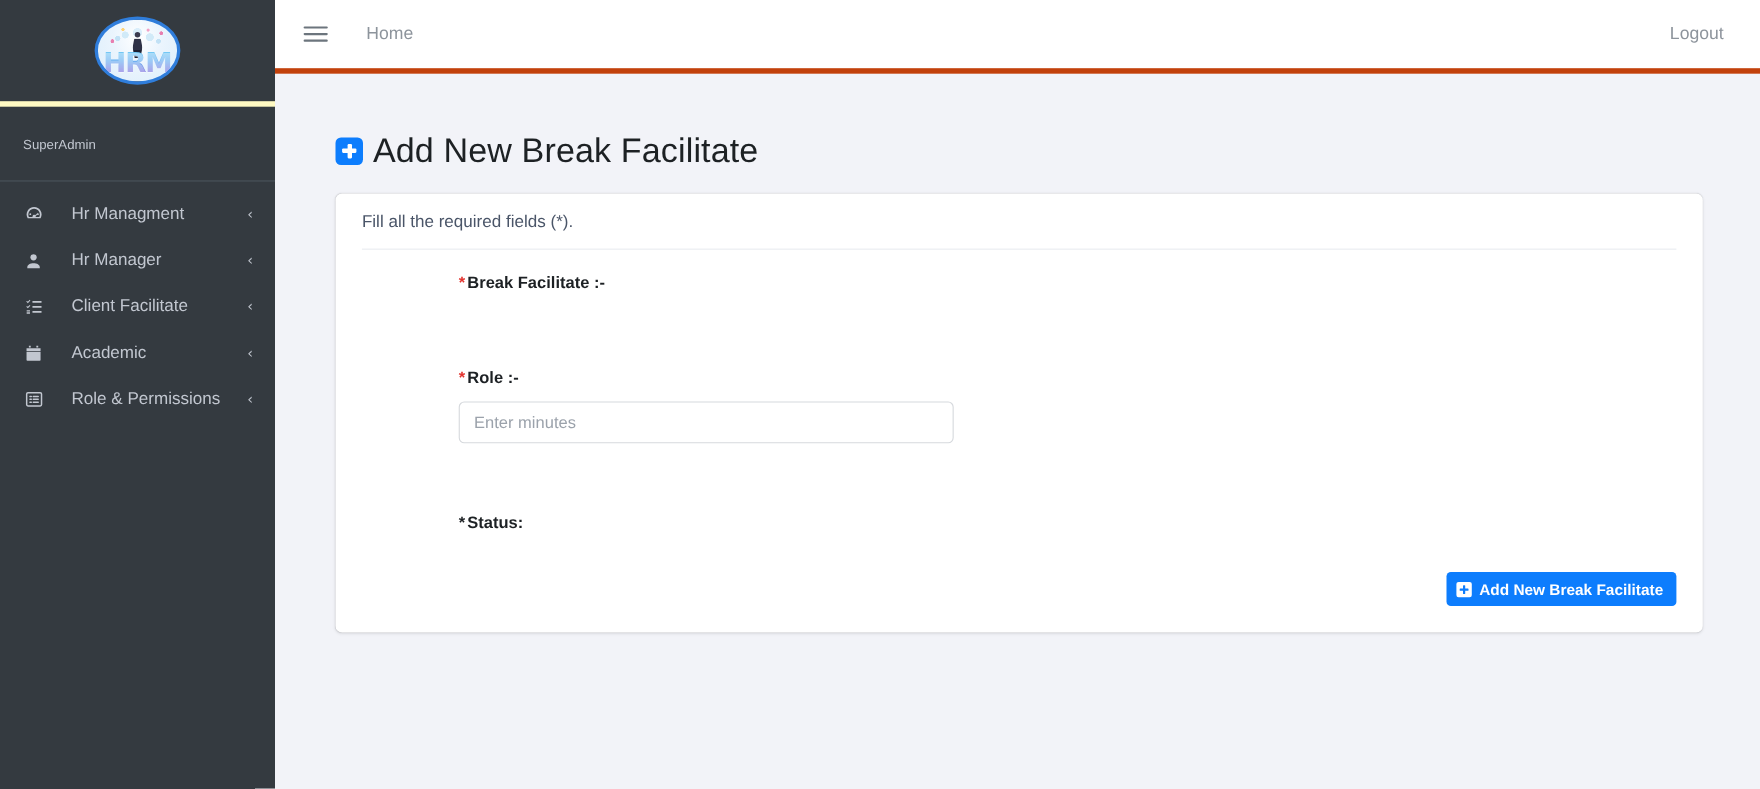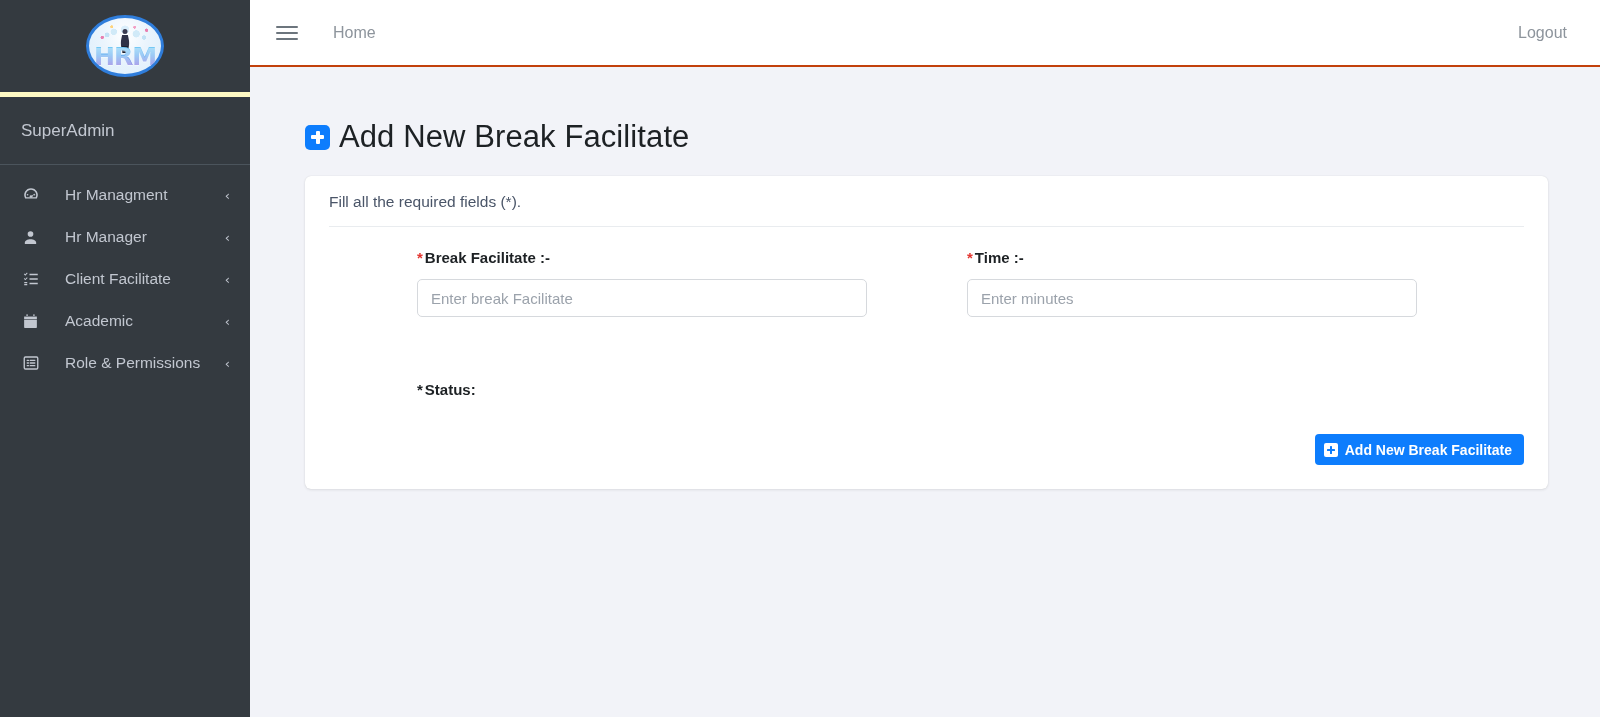--- a/index.html
+++ b/index.html
@@ -97,21 +97,21 @@
   }
   .user-panel {
     height: 68px;
     display: flex;
     align-items: center;
     padding-left: 21px;
     border-bottom: 1px solid #4b545c;
   }
   .user-panel .uname {
     color: #c2c7d0;
-    font-size: 17px;
+    font-size: 12px;
   }
   .nav {
     padding: 9px 8px 0 8px;
   }
   .nav-item {
     display: flex;
     align-items: center;
     height: 42px;
     padding: 0 12px 0 14px;
     border-radius: 4px;
@@ -144,21 +144,21 @@
     height: 717px;
     background: #f2f3f8;
     display: flex;
     flex-direction: column;
     position: relative;
   }
   .topbar {
     height: 67px;
     flex: 0 0 67px;
     background: #ffffff;
-    border-bottom: 2px solid #c2410c;
+    border-bottom: 5px solid #c2410c;
     display: flex;
     align-items: center;
     padding: 0 33px 0 24px;
   }
   .hamburger {
     width: 28px; height: 28px;
     display: flex; flex-direction: column;
     justify-content: center; gap: 4px;
     cursor: pointer;
     padding: 0 2px;
@@ -228,21 +228,22 @@
   }
   .card-divider {
     margin: 15px 24px 0 24px;
     border-top: 1px solid #e9ecef;
   }
   .card-body {
     padding: 22px 24px 24px 24px;
   }
   .form-row {
     display: flex;
-    gap: 100px;
+    gap: 56px;
+    flex-direction: column;
   }
   .form-group {
     width: 450px;
     padding-left: 88px;
   }
   .lbl {
     font-size: 15px;
     font-weight: bold;
     color: #1d2124;
     margin-bottom: 13px;
@@ -452,26 +453,25 @@
         <div class="card-divider"></div>
 
         <div class="card-body">
 
           <div class="form-row">
 
             <div class="form-group">
               <label class="lbl">
                 <span class="req">*</span><span>Break Facilitate :-</span>
               </label>
-              <input class="field" type="text" placeholder="Enter break Facilitate" style="">
             </div>
 
             <div class="form-group">
               <label class="lbl">
-                <span class="req">*</span><span>Time :-</span>
+                <span class="req">*</span><span>Role :-</span>
               </label>
               <input class="field" type="text" placeholder="Enter minutes" style="">
             </div>
 
           </div>
 
           <div class="spacer-30"></div>
 
           <div class="form-row">
             <div class="form-group">

